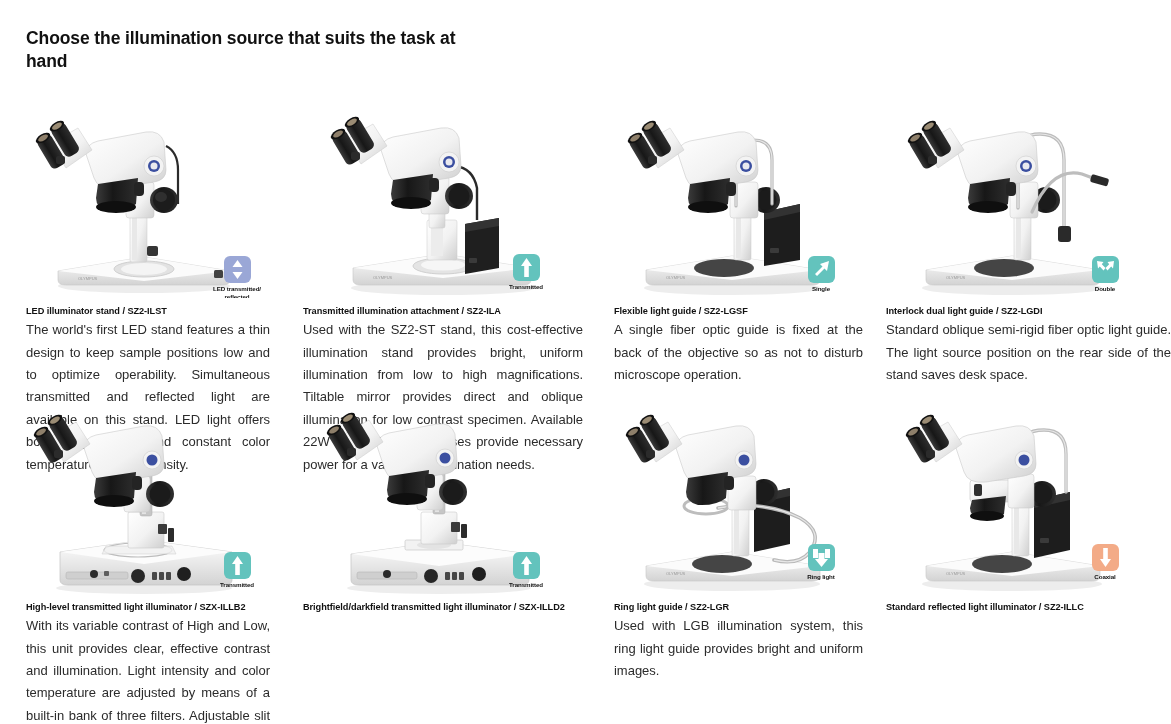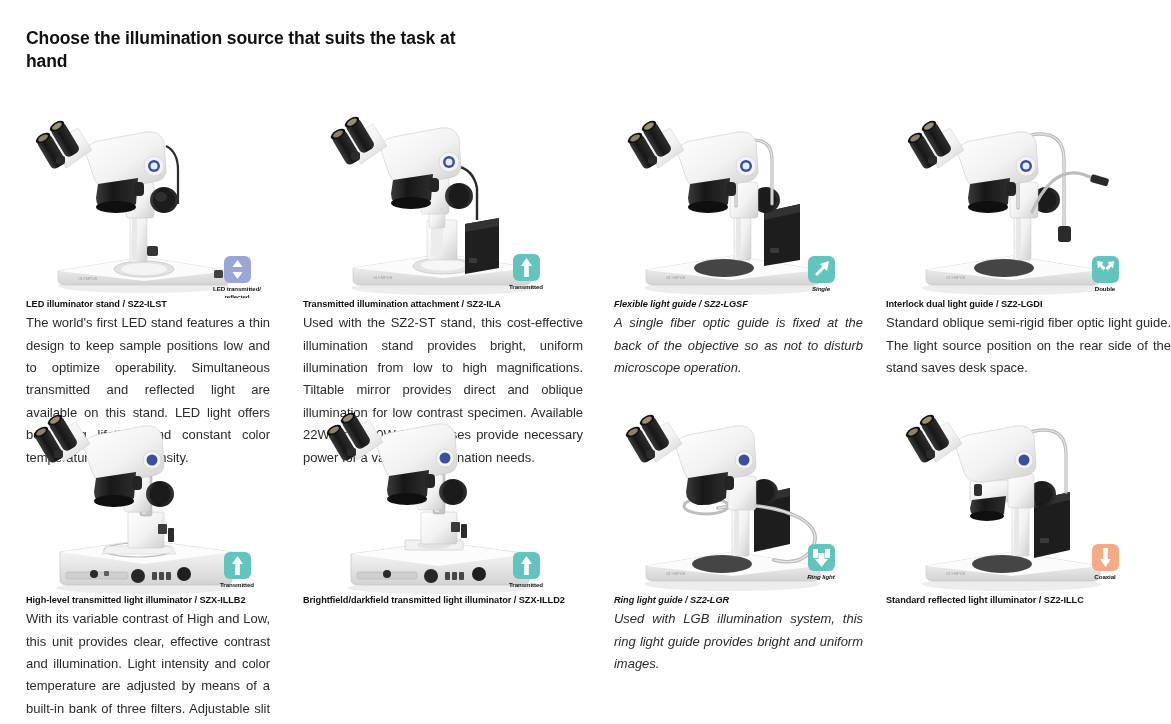--- a/index.html
+++ b/index.html
@@ -50,32 +50,33 @@
   }
   .row.row-1 { height: 296px; }
   .row.row-2 { height: 300px; }
 
   .cell {
     position: relative;
     box-sizing: border-box;
   }
   .cell.c1 { width: 292px; padding-left: 26px; padding-right: 22px; }
   .cell.c2 { width: 313px; padding-left: 11px; padding-right: 22px; }
-  .cell.c3 { width: 276px; padding-left: 9px; padding-right: 18px; font-style: italic; }
+  .cell.c3 { width: 276px; padding-left: 9px; padding-right: 18px; }
   .cell.c4 { width: 290px; padding-left: 5px; padding-right: 0; }
 
   .photo {
     position: relative;
     width: 100%;
     height: 190px;
     overflow: hidden;
   }
   .photo svg { display: block; }
 
   .captions {
+    margin-top: 7px;
   }
   .cap-title {
     font-size: 9.2px;
     font-weight: bold;
     line-height: 1.45;
     color: #111;
     letter-spacing: -0.05px;
     margin-bottom: 1px;
   }
   .cap-body {

